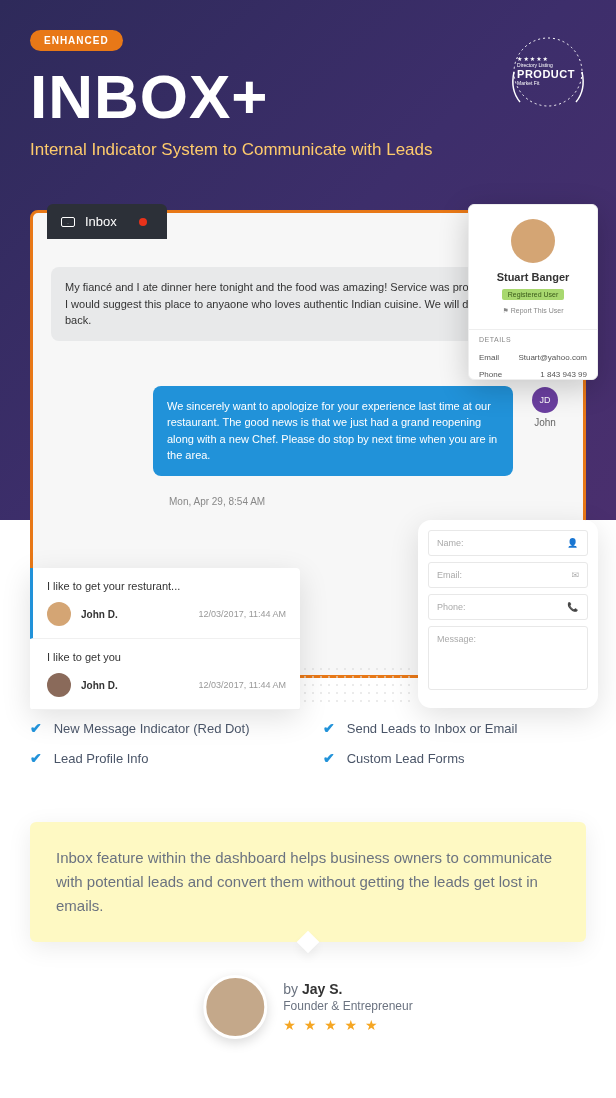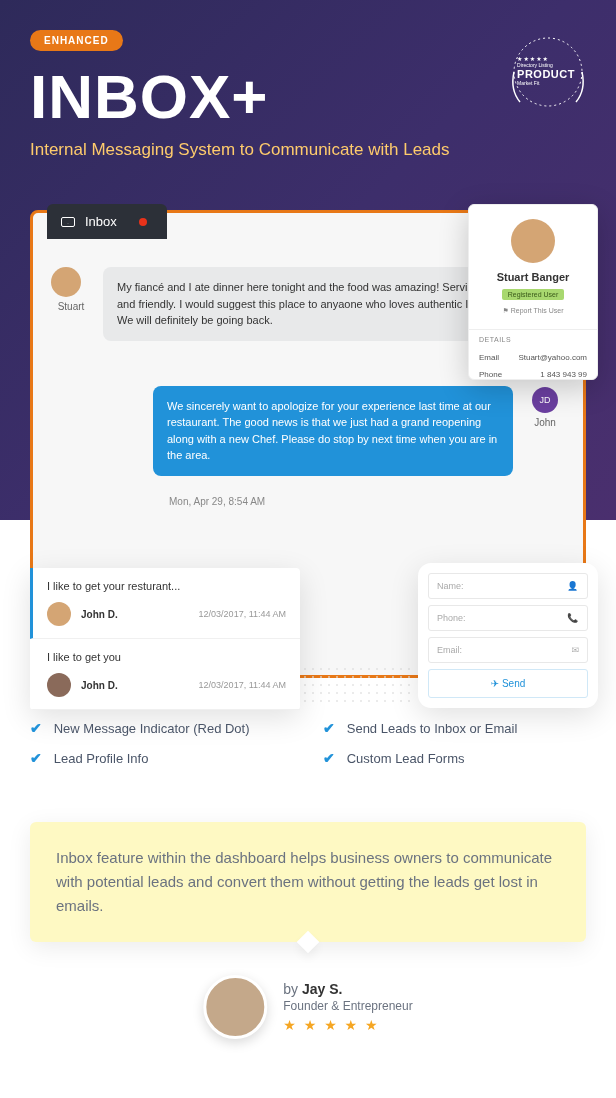--- a/index.html
+++ b/index.html
@@ -65,21 +65,21 @@
 .author-role{font-size:12px;margin:2px 0 4px}
 .author-stars{color:#f5a623;font-size:14px;letter-spacing:2px}
 .dots{position:absolute;bottom:-30px;left:260px;width:120px;height:40px;background-image:radial-gradient(#ddd 1px,transparent 1px);background-size:8px 8px;opacity:.6}
 </style>
 </head>
 <body>
 
 <div class="hero">
   <div class="badge-enhanced">ENHANCED</div>
   <h1>INBOX+</h1>
-  <div class="hero-sub">Internal Messaging System to Communicate with Leads</div>
+  <div class="hero-sub">Internal Indicator System to Communicate with Leads</div>
 
   <div class="product-badge">
     <svg width="84" height="84" viewBox="0 0 84 84">
         <circle cx="42" cy="42" r="34" fill="none" stroke="#fff" stroke-width="1" stroke-dasharray="2 3"></circle>
         <path d="M8 42 Q4 60 14 72" stroke="#fff" fill="none" stroke-width="1.5"></path>
         <path d="M76 42 Q80 60 70 72" stroke="#fff" fill="none" stroke-width="1.5"></path>
       </svg>
     <div class="product-badge-inner">
       <div class="stars">★★★★★</div>
       <div class="pb-dir">Directory Listing</div>
@@ -91,24 +91,20 @@
 
 <div class="mockup-area">
   <div class="window-frame">
     <div class="inbox-tab">
       <span class="mail-icon"></span>
       <span>Inbox</span>
       <span class="red-dot"></span>
     </div>
     <div class="chat-body">
       <div class="msg-row">
-        <div class="avatar-col">
-          <div class="avatar"></div>
-          <div class="avatar-label">Stuart</div>
-        </div>
         <div class="bubble">My fiancé and I ate dinner here tonight and the food was amazing! Service was prompt and friendly. I would suggest this place to anyaone who loves authentic Indian cuisine. We will definitely be going back.</div>
       </div>
       <div class="timestamp">Mon, Apr 29, 8:54 AM</div>
       <div class="msg-row right">
         <div class="bubble">We sincerely want to apologize for your experience last time at our restaurant. The good news is that we just had a grand reopening along with a new Chef. Please do stop by next time when you are in the area.</div>
         <div class="avatar-col">
           <div class="avatar-purple">JD</div>
           <div class="avatar-label">John</div>
         </div>
       </div>
@@ -153,28 +149,28 @@
       </div>
     </div>
   </div>
 
   <div class="lead-form">
     <div class="lead-field">
         <span>Name:</span>
         <span>👤</span>
       </div>
     <div class="lead-field">
+        <span>Email:</span>
+        <span>✉</span>
+      </div>
+    <div class="lead-field">
         <span>Phone:</span>
         <span>📞</span>
       </div>
-    <div class="lead-field">
-        <span>Email:</span>
-        <span>✉</span>
-      </div>
-    <div class="lead-send"><span>✈</span> <span>Send</span></div>
+    <div class="lead-msg">Message:</div>
   </div>
 </div>
 
 <div class="feat-grid">
   <div class="feat">
       <span class="check">✔</span>
       <span>New Message Indicator (Red Dot)</span>
     </div>
   <div class="feat">
       <span class="check">✔</span>

